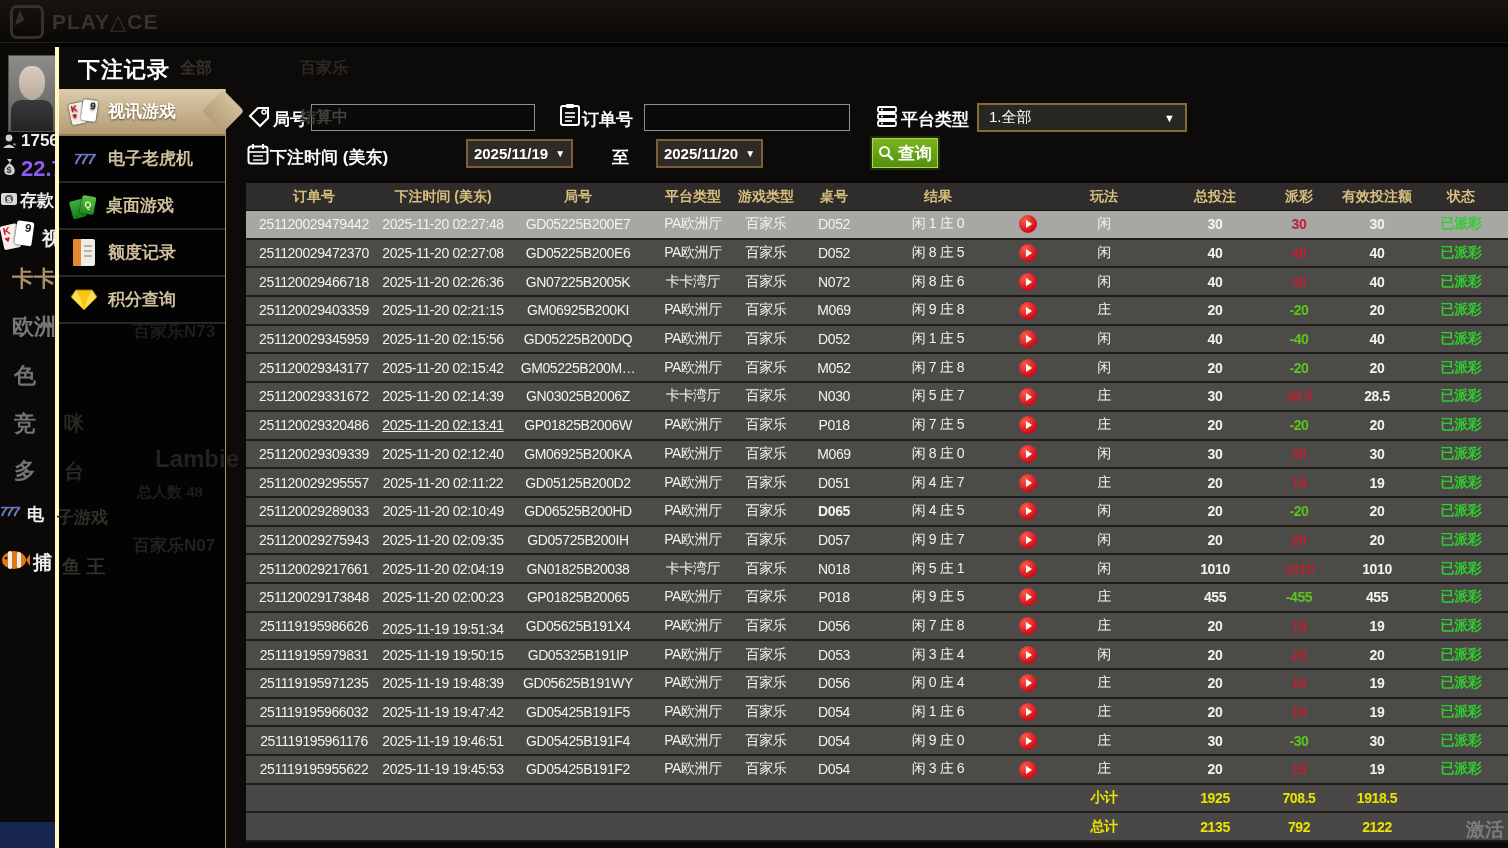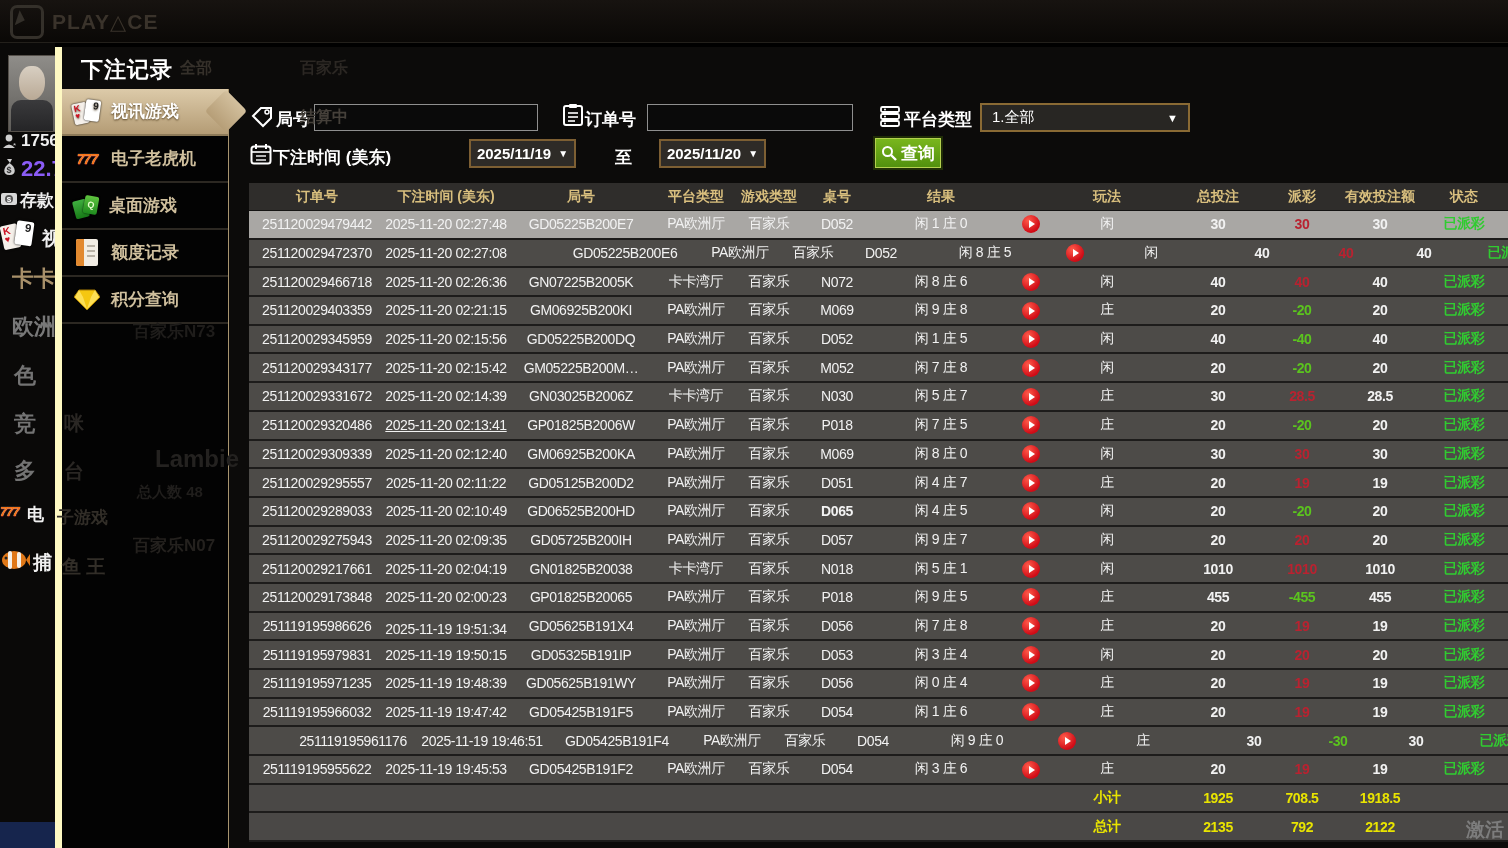--- a/index.html
+++ b/index.html
@@ -22,37 +22,37 @@
   #strip{position:absolute;left:0;top:42px;width:55px;height:806px;background:#0a0908;z-index:1;}
   .strip-item{position:absolute;color:#7a7a7a;font-weight:bold;white-space:nowrap;}
   #avatar{position:absolute;left:8px;top:13px;width:47px;height:75px;border:1px solid #55504a;
     background:linear-gradient(#8f8d89,#5f5d59);overflow:hidden;}
   #avatar .face{position:absolute;left:10px;top:10px;width:26px;height:34px;border-radius:45% 45% 50% 50%;
     background:linear-gradient(#d8cfc2,#b9a995);}
   #avatar .body{position:absolute;left:2px;top:44px;width:42px;height:32px;border-radius:10px 10px 0 0;
     background:linear-gradient(#3a3a3c,#242426);}
   
   #modal{position:absolute;left:55px;top:47px;width:1453px;height:801px;background:#0c0b0a;
-    border-left:7px solid #fef9c3;box-sizing:border-box;z-index:3;}
+    border-left:4px solid #fef9c3;box-sizing:border-box;z-index:3;}
   #modal-title{position:absolute;left:19px;top:8px;color:#fff;font-size:22px;font-weight:bold;letter-spacing:1px;}
   #menu{position:absolute;left:0;top:42px;width:167px;height:759px;background:#030303;border-right:1px solid #a8946f;box-sizing:border-box;}
   .menu-item{position:relative;height:45px;border-bottom:2px solid #2c2822;display:flex;align-items:center;gap:9px;
     padding-left:10px;color:#cfbf9d;font-size:17px;font-weight:bold;cursor:pointer;}
   .menu-item.active{background:linear-gradient(#dccaa9,#b49c75);color:#fff;text-shadow:0 1px 2px rgba(60,40,10,.8);border-bottom:2px solid #8d7a58;}
   .menu-item.active:after{content:"";position:absolute;right:-13px;top:7px;width:30px;height:30px;
     background:linear-gradient(#d3c09e,#b69e77);transform:rotate(45deg);border-radius:4px;z-index:-0;}
   .mi-ic{width:30px;height:30px;display:flex;align-items:center;justify-content:center;flex-shrink:0;position:relative;z-index:1;}
   
   .cards{position:relative;width:30px;height:30px;}
   .cards .c1{position:absolute;left:1px;top:6px;width:15px;height:21px;background:#f5f0ea;border-radius:2px;
     transform:rotate(-12deg);box-shadow:0 0 2px #000;color:#cc1122;font-size:9px;font-weight:bold;line-height:10px;padding-left:2px;box-sizing:border-box;}
   .cards .c1 .ht{color:#cc1122;font-size:8px;line-height:6px;}
   .cards .c2{position:absolute;left:13px;top:3px;width:15px;height:21px;background:#fff;border-radius:2px;
     transform:rotate(8deg);box-shadow:0 0 2px #000;color:#222;font-size:10px;font-weight:bold;text-align:right;padding-right:2px;box-sizing:border-box;}
-  .sev{color:#f97316;font-weight:700;font-style:italic;font-size:14px;letter-spacing:-1px;
+  .sev{color:#3b82f6;font-weight:400;font-style:italic;font-size:14px;letter-spacing:-1px;
     text-shadow:0 0 1px #fff,0 1px 1px #600;}
   .gcards{position:relative;width:28px;height:28px;}
   .gcards .g1{position:absolute;left:2px;top:8px;width:14px;height:18px;background:linear-gradient(#3fae3f,#177a17);
     border-radius:2px;transform:rotate(-15deg);box-shadow:0 0 2px #000;}
   .gcards .g2{position:absolute;left:12px;top:4px;width:14px;height:18px;background:linear-gradient(#5fc43f,#1e8a1e);
     border-radius:2px;transform:rotate(10deg);box-shadow:0 0 2px #000;color:#eaffd0;font-size:9px;font-weight:bold;text-align:center;line-height:18px;}
   .doc{position:relative;width:22px;height:27px;background:#f2ede4;border-radius:2px;box-shadow:0 0 2px #000;}
   .doc:before{content:"";position:absolute;left:0;top:0;width:8px;height:27px;background:#e2892f;border-radius:2px 0 0 2px;}
   .doc:after{content:"";position:absolute;left:11px;top:6px;width:8px;height:2px;background:#b9b2a6;
     box-shadow:0 5px 0 #b9b2a6,0 10px 0 #b9b2a6;}
@@ -272,21 +272,21 @@
         <div class="tc" style="width: 108px;">闲</div>
         <div class="tc num" style="width: 114px;">30</div>
         <div class="tc pay-pos" style="width: 54px;">30</div>
         <div class="tc num" style="width: 102px;">30</div>
         <div class="tc st-green" style="width: 66px;">已派彩</div>
         <div class="tc" style="width: 18px;"></div>
       </div>
       <div class="trow">
         <div class="tc" style="width: 136px;">251120029472370</div>
         <div class="tc" style="width: 122px;">2025-11-20 02:27:08</div>
-        <div class="tc" style="width: 148px; margin-left: 44px;">GD05225B200E6</div>
+        <div class="tc" style="width: 148px;">GD05225B200E6</div>
         <div class="tc" style="width: 82px;">PA欧洲厅</div>
         <div class="tc" style="width: 64px;">百家乐</div>
         <div class="tc" style="width: 72px;">D052</div>
         <div class="tc" style="width: 136px;">闲 8 庄 5</div>
         <div class="tc" style="width: 44px;"><span class="play"></span></div>
         <div class="tc" style="width: 108px;">闲</div>
         <div class="tc num" style="width: 114px;">40</div>
         <div class="tc pay-pos" style="width: 54px;">40</div>
         <div class="tc num" style="width: 102px;">40</div>
         <div class="tc st-green" style="width: 66px;">已派彩</div>
@@ -542,21 +542,21 @@
         <div class="tc" style="width: 136px;">闲 1 庄 6</div>
         <div class="tc" style="width: 44px;"><span class="play"></span></div>
         <div class="tc" style="width: 108px;">庄</div>
         <div class="tc num" style="width: 114px;">20</div>
         <div class="tc pay-pos" style="width: 54px;">19</div>
         <div class="tc num" style="width: 102px;">19</div>
         <div class="tc st-green" style="width: 66px;">已派彩</div>
         <div class="tc" style="width: 18px;"></div>
       </div>
       <div class="trow">
-        <div class="tc" style="width: 136px; padding-left: 36px;">251119195961176</div>
+        <div class="tc" style="width: 136px;">251119195961176</div>
         <div class="tc" style="width: 122px;">2025-11-19 19:46:51</div>
         <div class="tc" style="width: 148px;">GD05425B191F4</div>
         <div class="tc" style="width: 82px;">PA欧洲厅</div>
         <div class="tc" style="width: 64px;">百家乐</div>
         <div class="tc" style="width: 72px;">D054</div>
         <div class="tc" style="width: 136px;">闲 9 庄 0</div>
         <div class="tc" style="width: 44px;"><span class="play"></span></div>
         <div class="tc" style="width: 108px;">庄</div>
         <div class="tc num" style="width: 114px;">30</div>
         <div class="tc pay-neg" style="width: 54px;">-30</div>

